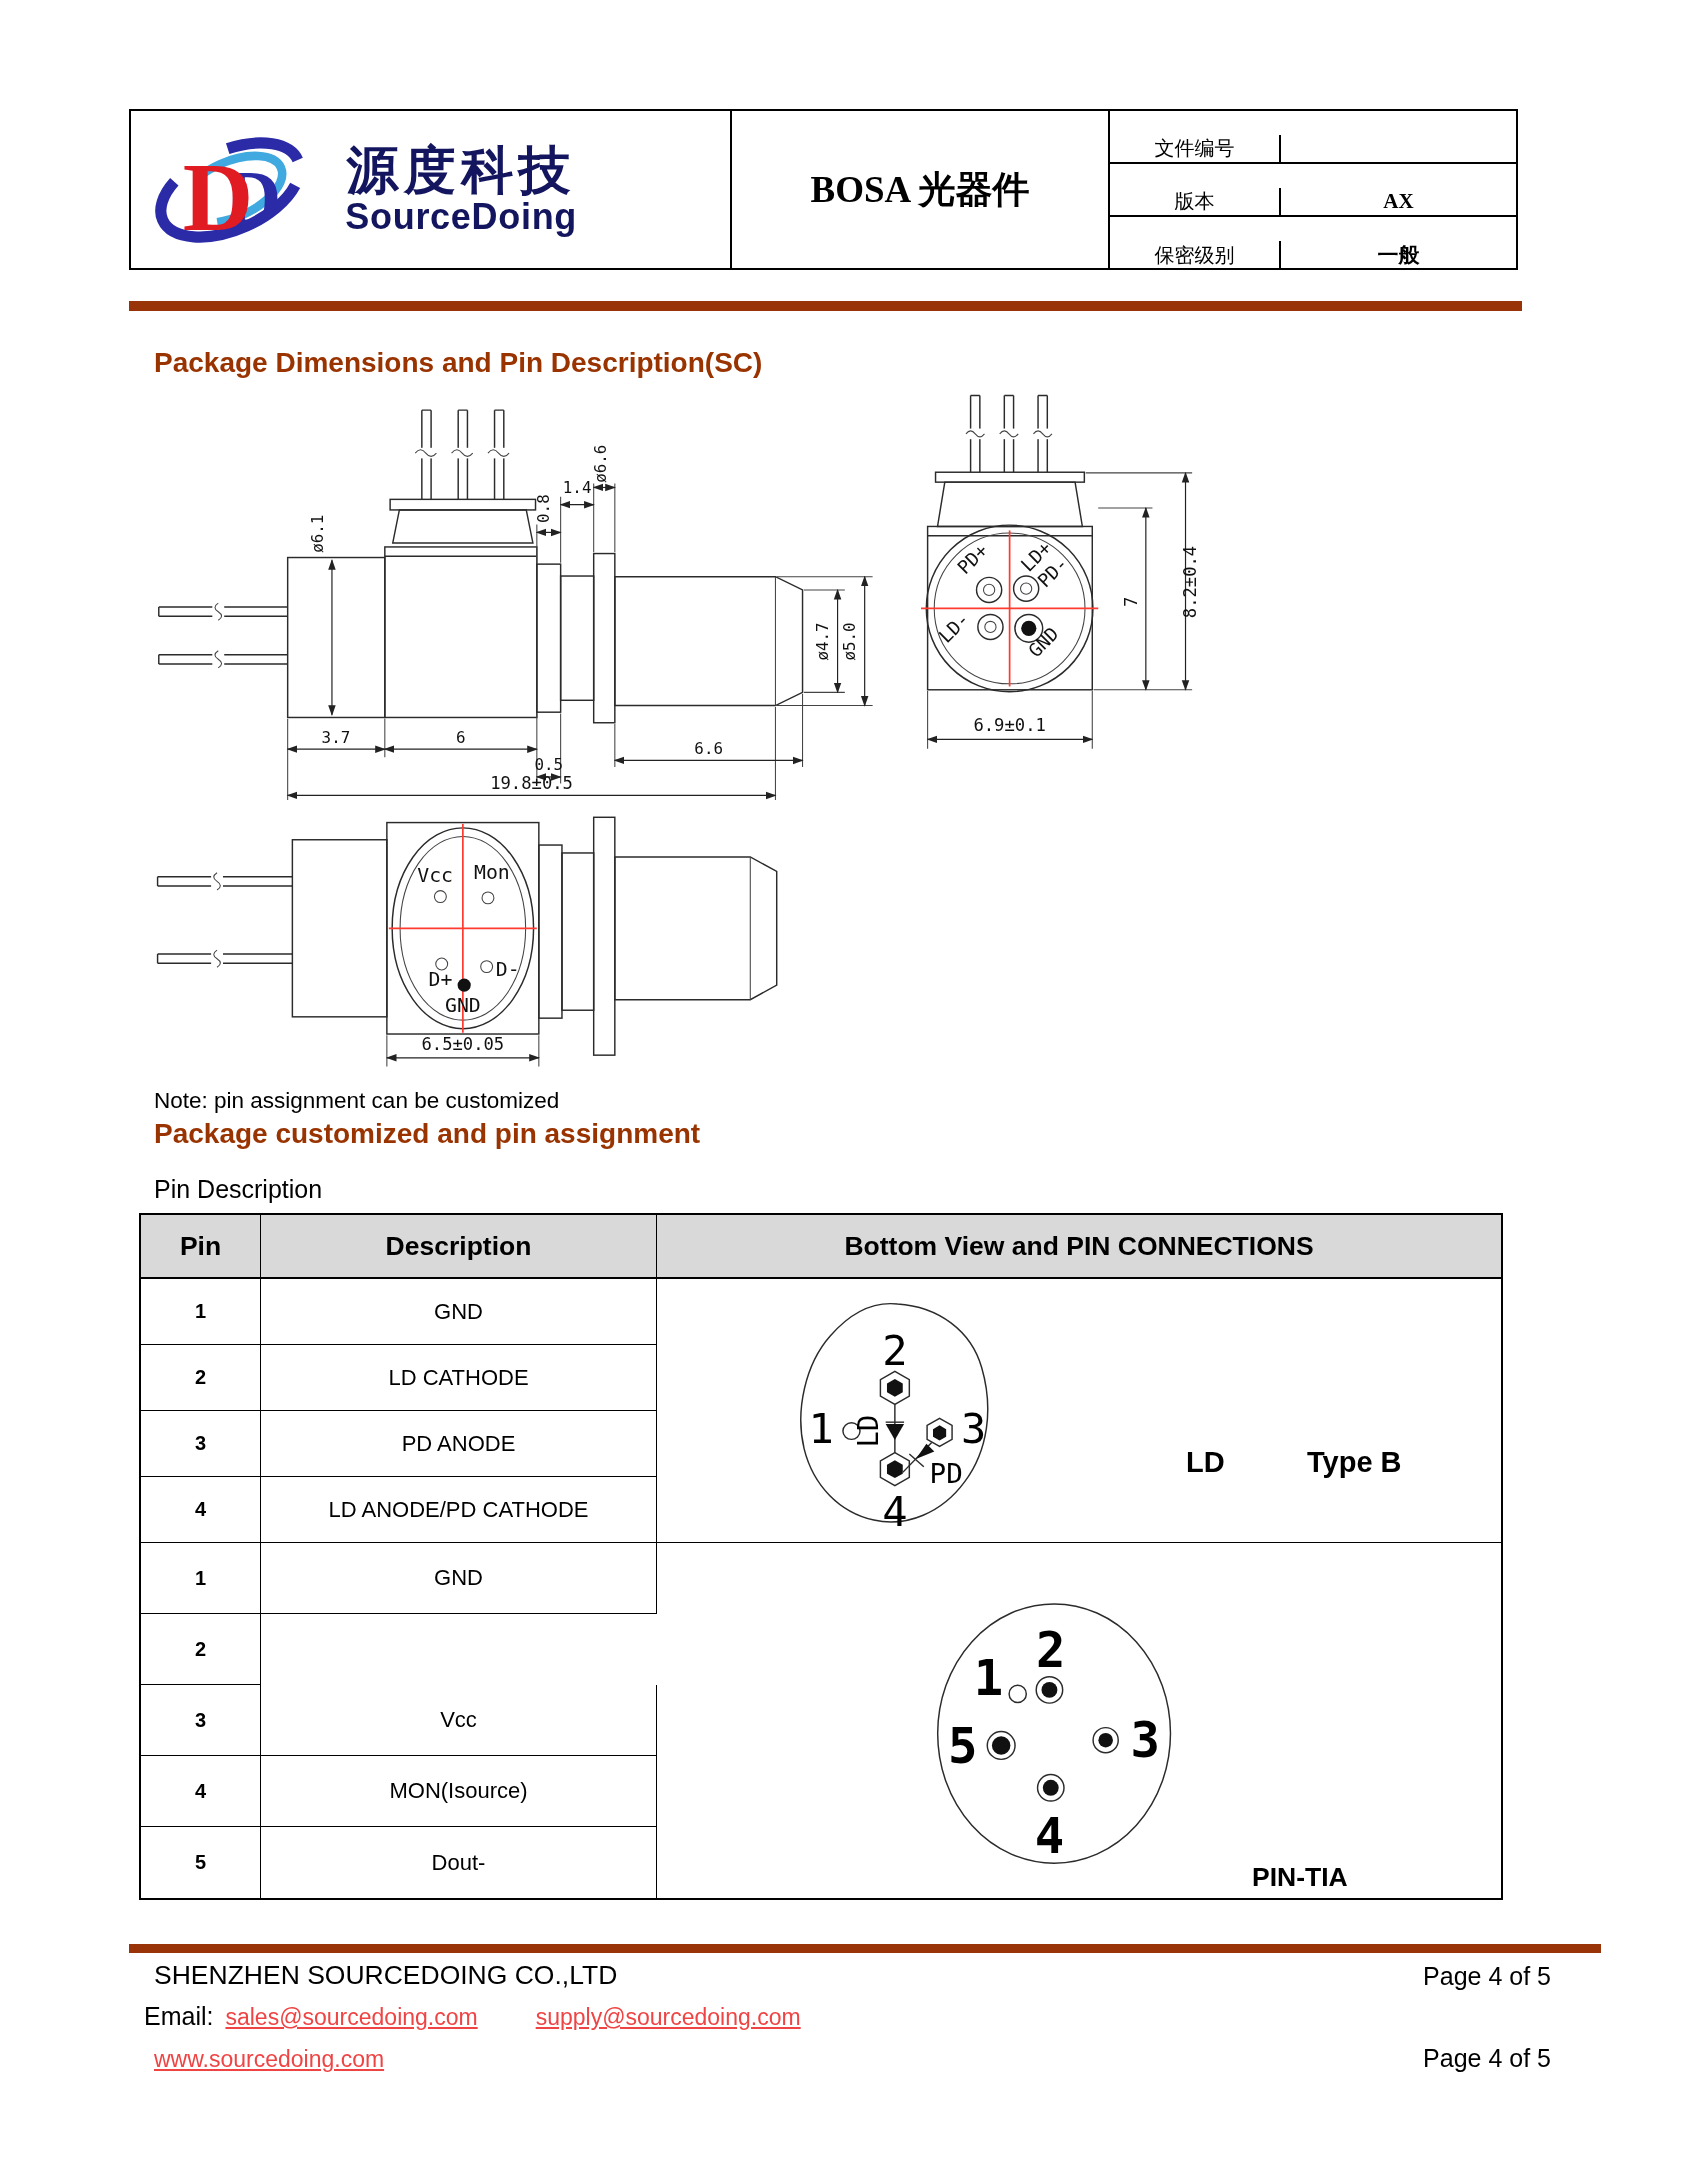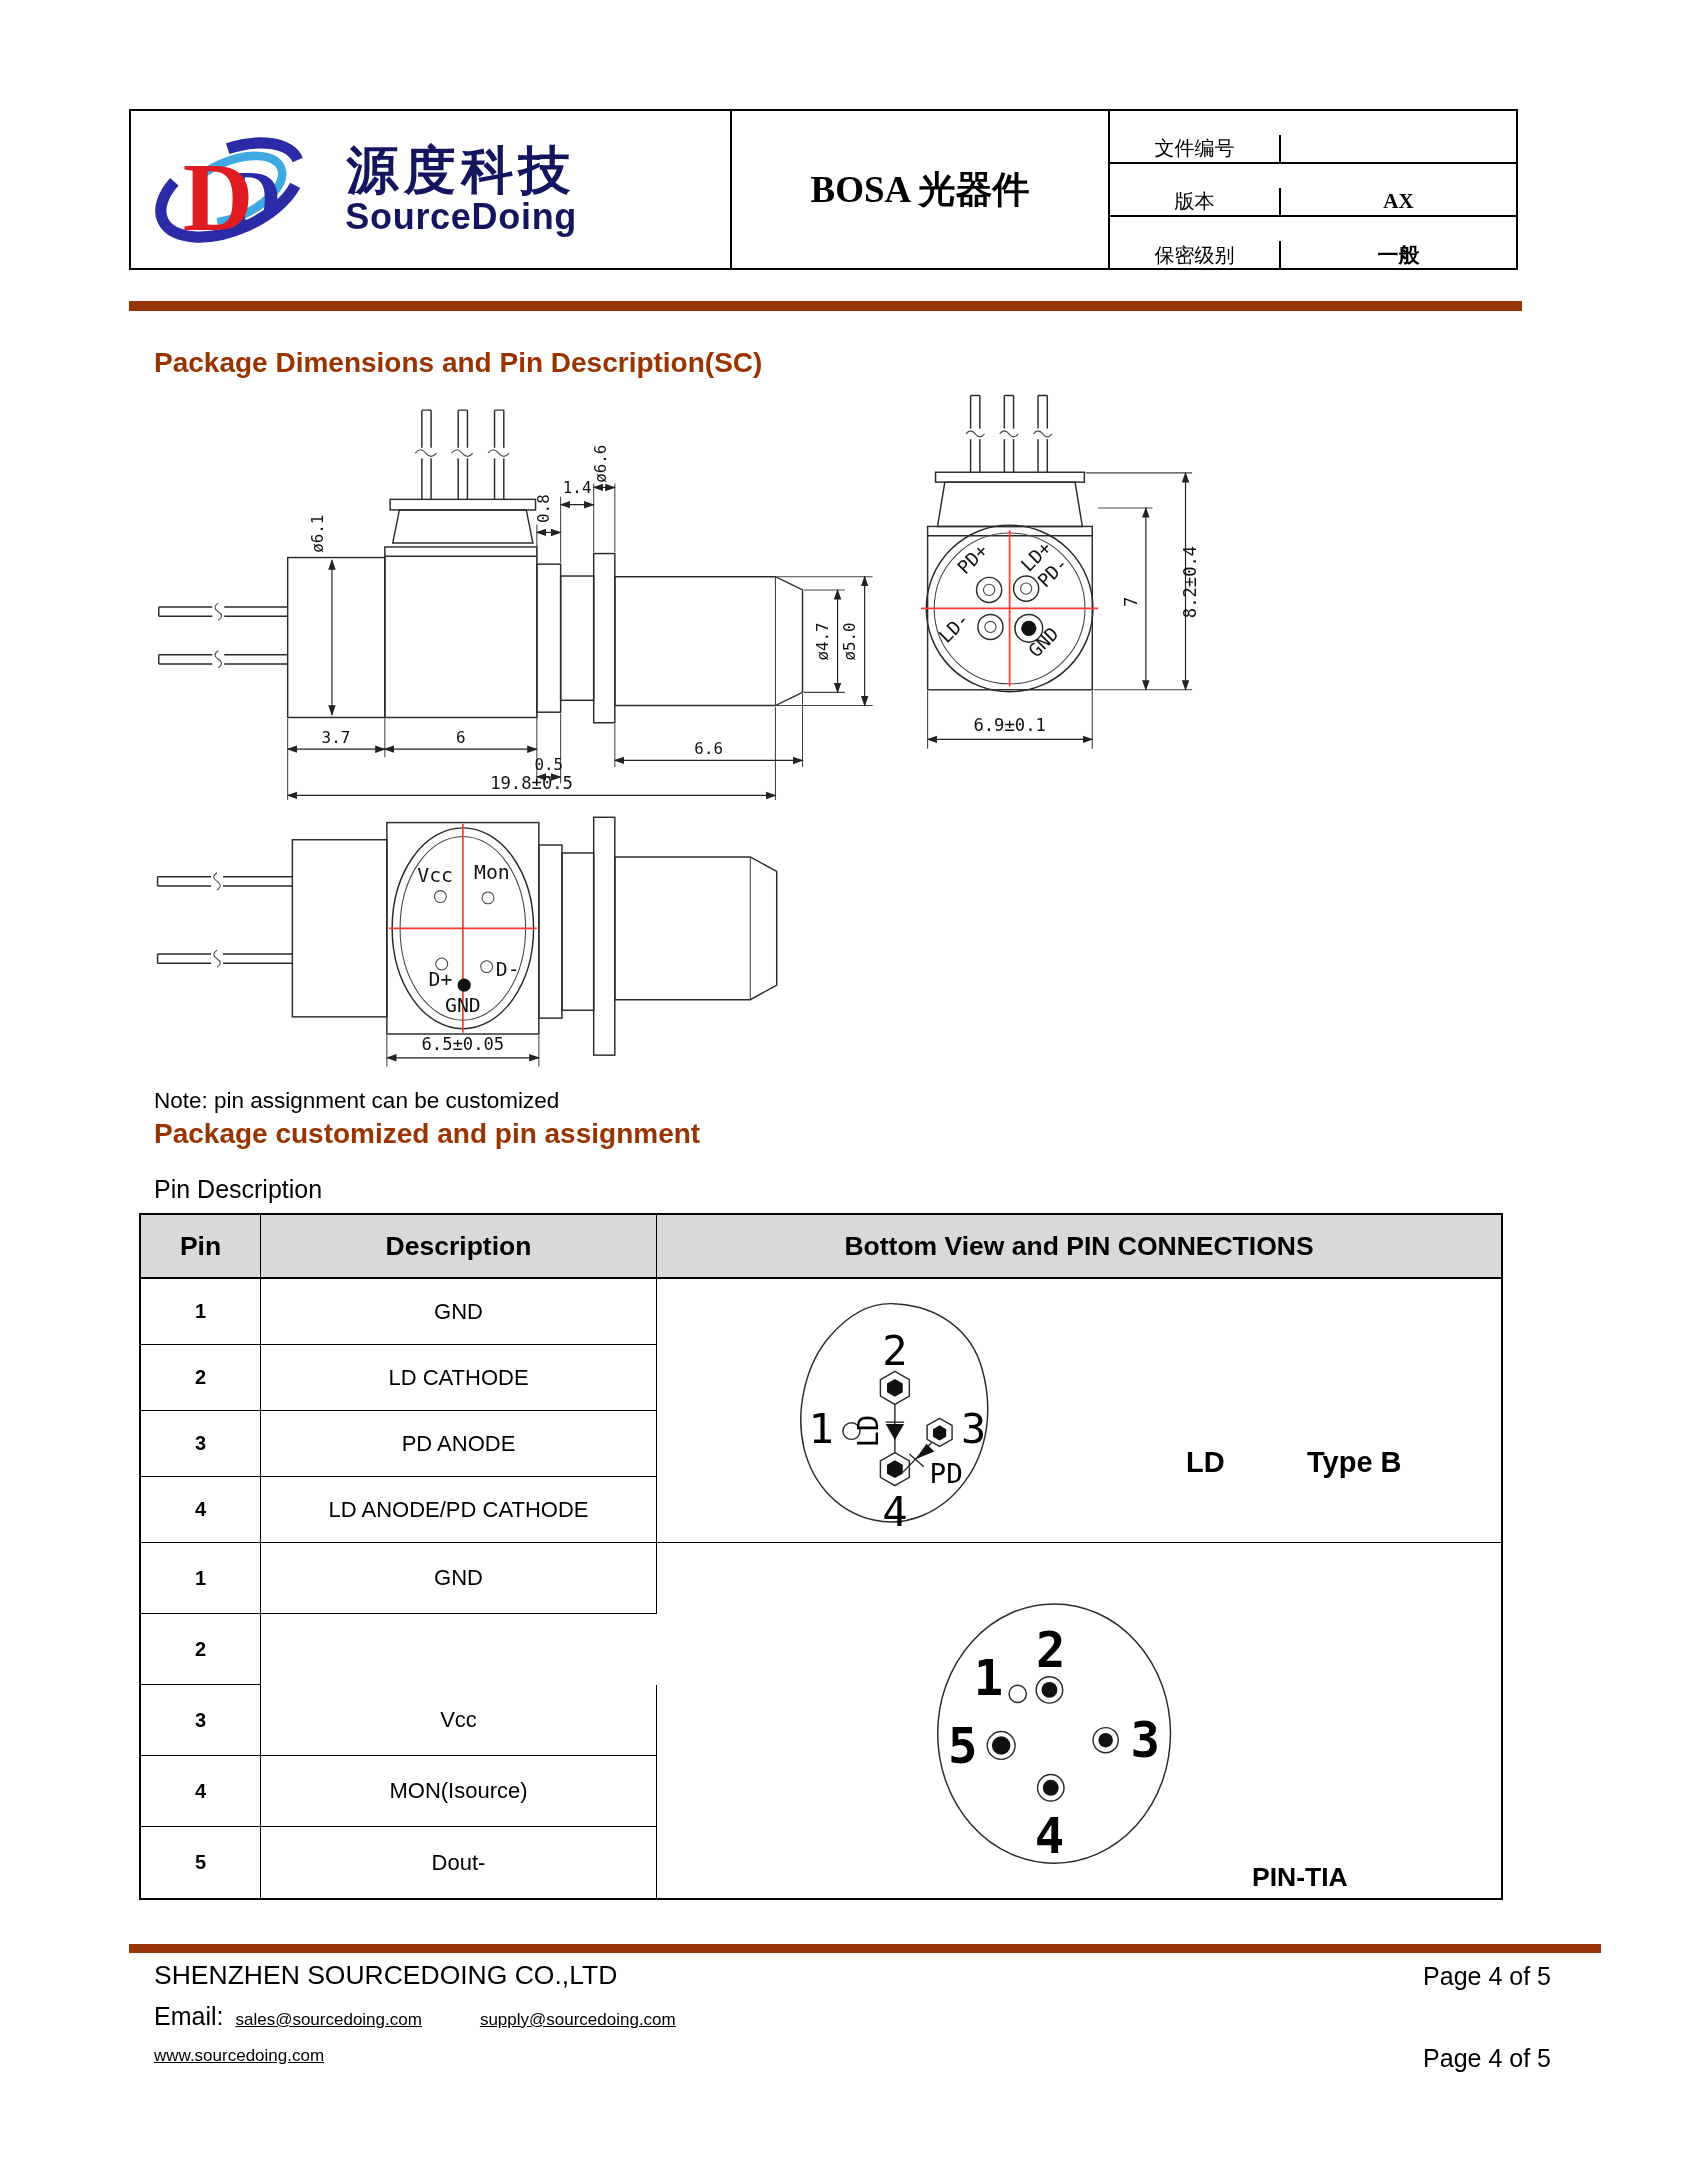--- a/index.html
+++ b/index.html
@@ -48,21 +48,21 @@
   .padtx{font-family:"DejaVu Sans Mono",monospace;font-size:28px;fill:#111;}
   .num64{font-family:"DejaVu Sans Mono",monospace;font-size:64px;fill:#000;}
   .num74{font-family:"DejaVu Sans Mono",monospace;font-size:74px;font-weight:bold;fill:#000;}
   .ld42{font-family:"DejaVu Sans Mono",monospace;font-size:42px;fill:#000;}
   .fill{fill:#111;stroke:none;}
   .white{fill:#fff;stroke:none;}
   
   .footer-co{font-size:26.5px;}
   .footer-page{font-size:25px;}
   .email-label{font-size:25px;}
-  a.lnk{color:#000000;font-size:17px;}
+  a.lnk{color:#ef4444;font-size:23px;}
 </style>
 </head>
 <body>
 
 <div id="hdr" class="abs">
   <div class="logo-cell">
     <svg width="205" height="132" viewBox="0 0 310 200">
       <g transform="rotate(-24 150 100)">
         <ellipse cx="150" cy="100" rx="112" ry="60" fill="none" stroke="#2B2BA8" stroke-width="17" stroke-dasharray="300 96" stroke-dashoffset="-40"></ellipse>
         <ellipse cx="152" cy="100" rx="82" ry="42" fill="none" stroke="#3FA9E0" stroke-width="13" stroke-dasharray="170 120" stroke-dashoffset="30"></ellipse>
@@ -337,20 +337,20 @@
         <circle class="fill" cx="190" cy="290" r="12"></circle>
       <text class="num74" x="188" y="388" text-anchor="middle">4</text>
     </svg>
     <div class="diag-cap" style="left:595px;top:319px;font-size:26.5px;">PIN-TIA</div>
   </div>
 </div>
 
 <div class="abs rule" style="left:129px;top:1944px;width:1472px;height:8.6px;"></div>
 <div class="abs footer-co" style="left:154px;top:1960px;">SHENZHEN SOURCEDOING CO.,LTD</div>
 <div class="abs footer-page" style="left:1313px;top:1962px;width:238px;text-align:right;">Page 4 of 5</div>
-<div class="abs" style="left:154px;top:2002px;display:flex;align-items:baseline;">
+<div class="abs" style="left:144px;top:2002px;display:flex;align-items:baseline;">
   <span class="email-label">Email:</span>
   <a class="lnk" href="#" style="margin-left:12px;">sales@sourcedoing.com</a>
   <a class="lnk" href="#" style="margin-left:58px;">supply@sourcedoing.com</a>
 </div>
 <a class="lnk abs" href="#" style="left:154px;top:2046px;">www.sourcedoing.com</a>
 <div class="abs footer-page" style="left:1313px;top:2044px;width:238px;text-align:right;">Page 4 of 5</div>
 
 
 </body></html>

